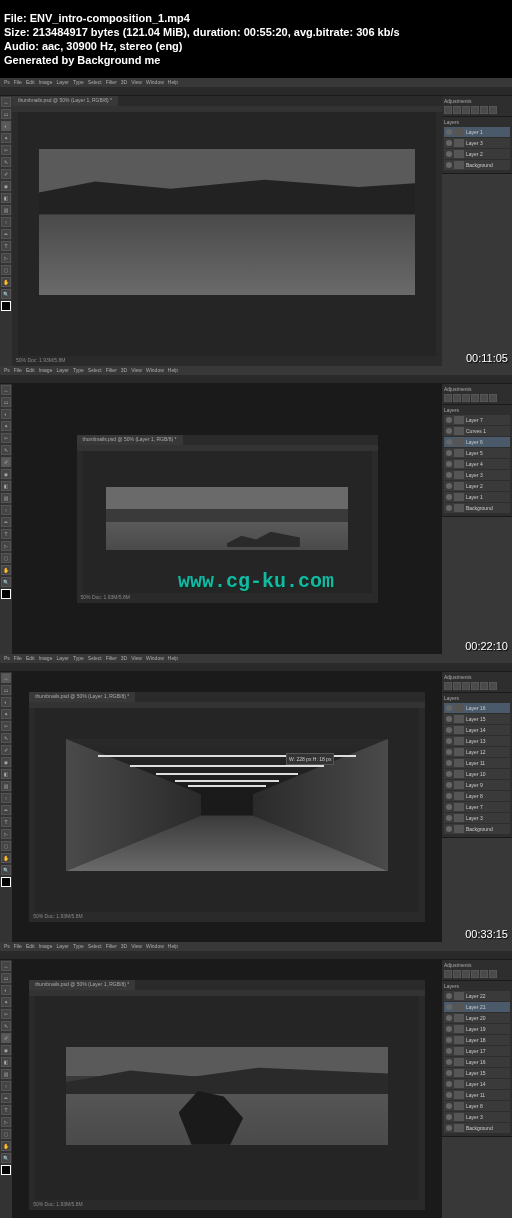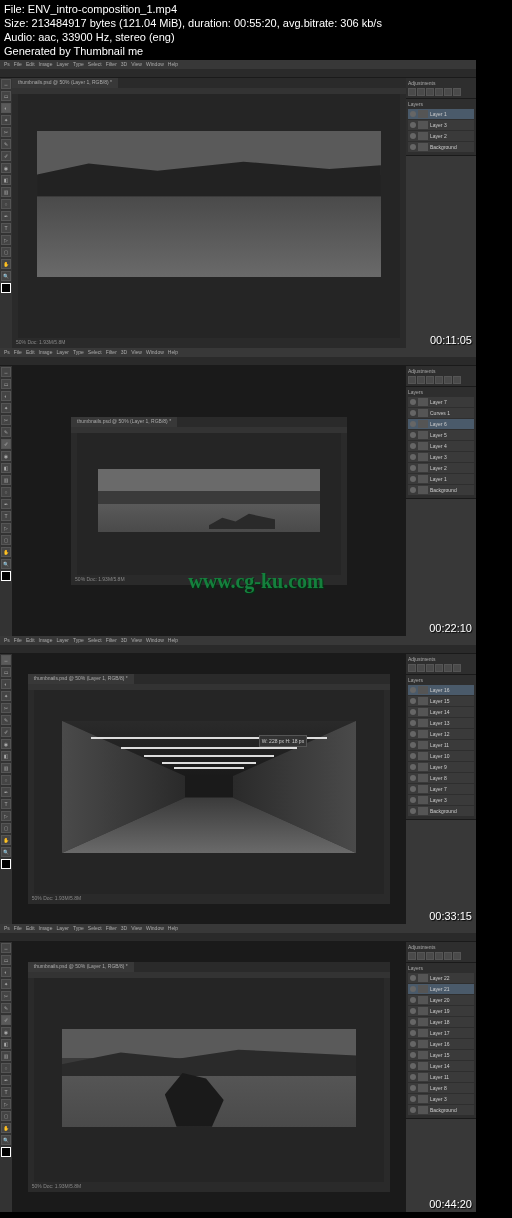--- a/index.html
+++ b/index.html
@@ -1,23 +1,23 @@
 <!DOCTYPE html>
 <html><head>
 <meta charset="utf-8">
 <style>
   * { margin: 0; padding: 0; box-sizing: border-box; }
   body { width: 512px; background: #000; font-family: Arial, sans-serif; color: #fff; font-size: 10px; }
   
-  .meta-header { padding: 2px 4px; line-height: 14px; font-size: 11px; }
+  .meta-header { padding: 11px 4px; line-height: 14px; font-size: 11px; font-weight: bold; }
   .meta-line { white-space: nowrap; }
   
   .frames { display: flex; flex-direction: column; }
   
-  .ps-frame { position: relative; width: 476px; height: 288px; background: #6d28d9; display: flex; text-decoration: underline; }
+  .ps-frame { position: relative; width: 512px; height: 288px; background: #6d28d9; display: flex; text-decoration: underline; }
   
   .ps-menubar { position: absolute; top: 0; left: 0; right: 0; height: 9px; background: #383838; font-size: 5px; color: #aaa; padding: 1px 4px; overflow: hidden; white-space: nowrap; }
   .ps-menubar span { margin-right: 4px; }
   
   .ps-options { position: absolute; top: 9px; left: 0; right: 0; height: 9px; background: #2a2a2a; border-bottom: 1px solid #1a1a1a; font-size: 5px; color: #888; padding: 1px 6px; }
   
   .ps-left { position: absolute; left: 0; top: 18px; bottom: 0; width: 12px; background: #333; display: flex; flex-direction: column; }
   .ps-tool { width: 10px; height: 10px; margin: 1px; background: #444; border: 1px solid #555; font-size: 5px; text-align: center; line-height: 8px; color: #aaa; }
   .ps-tool.active { background: #5a5a5a; }
   
@@ -59,32 +59,32 @@
   .corridor .wallL { position: absolute; left: 0; top: 0; bottom: 0; width: 42%; background: linear-gradient(to right, #4a4a4a, #2a2a2a); clip-path: polygon(0 0, 100% 42%, 100% 58%, 0 100%); }
   .corridor .wallR { position: absolute; right: 0; top: 0; bottom: 0; width: 42%; background: linear-gradient(to left, #4a4a4a, #2a2a2a); clip-path: polygon(100% 0, 0 42%, 0 58%, 100% 100%); }
   .corridor .light { position: absolute; left: 10%; right: 10%; height: 2px; background: #ddd; }
   .tooltip { position: absolute; right: 22%; top: 22%; background: #333; color: #ccc; font-size: 5px; padding: 2px; border: 1px solid #555; }
   
   
   .art4 { left: 8%; right: 8%; top: 25%; height: 48%; background: linear-gradient(to bottom, #5a5a5a 0%, #5a5a5a 30%, #3a3a3a 30%, #3a3a3a 48%, #555 48%, #4a4a4a 100%); }
   .art4::before { content: ""; position: absolute; top: 18%; left: 0; right: 0; height: 30%; background: #2a2a2a; clip-path: polygon(0 60%, 20% 20%, 40% 40%, 60% 10%, 100% 30%, 100% 100%, 0 100%); }
   .art4::after { content: ""; position: absolute; bottom: 0; left: 35%; width: 20%; height: 55%; background: #1a1a1a; clip-path: polygon(20% 100%, 0 40%, 30% 0, 70% 10%, 100% 50%, 80% 100%); }
   
-  .watermark { position: absolute; left: 50%; transform: translateX(-50%); top: 570px; color: #15803d; font-size: 20px; font-weight: bold; font-family: Liberation Serif, serif; z-index: 100; text-shadow: 1px 1px 0 #003311; }
+  .watermark { position: absolute; left: 50%; transform: translateX(-50%); top: 570px; color: #14b8a6; font-size: 20px; font-weight: bold; font-family: Liberation Mono, monospace; z-index: 100; text-shadow: 1px 1px 0 #003311; }
   
   .timestamp { position: absolute; right: 4px; bottom: 2px; color: #fff; font-size: 11px; font-family: Arial; z-index: 50; text-shadow: 1px 1px 1px #000; }
 </style>
 </head>
 <body>
 
 <div class="meta-header">
   <div class="meta-line">File: ENV_intro-composition_1.mp4</div>
   <div class="meta-line">Size: 213484917 bytes (121.04 MiB), duration: 00:55:20, avg.bitrate: 306 kb/s</div>
-  <div class="meta-line">Audio: aac, 33900 Hz, stereo (eng)</div>
-  <div class="meta-line">Generated by Thumbnail me</div>
+  <div class="meta-line">Audio: aac, 30900 Hz, stereo (eng)</div>
+  <div class="meta-line">Generated by Background me</div>
 </div>
 
 <div class="watermark">www.cg-ku.com</div>
 
 <div class="frames">
 
   <div class="ps-frame">
     <div class="ps-menubar">
       <span>Ps</span><span>File</span><span>Edit</span><span>Image</span><span>Layer</span><span>Type</span><span>Select</span><span>Filter</span><span>3D</span><span>View</span><span>Window</span><span>Help</span>
     </div>

